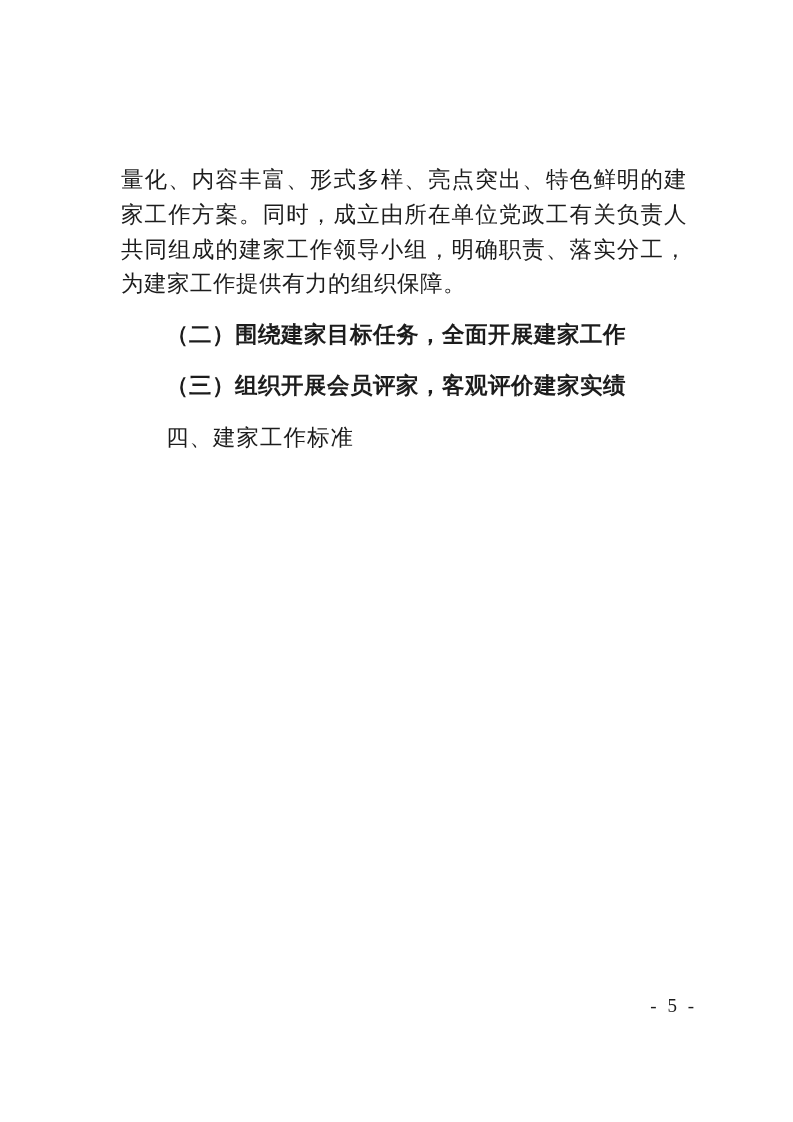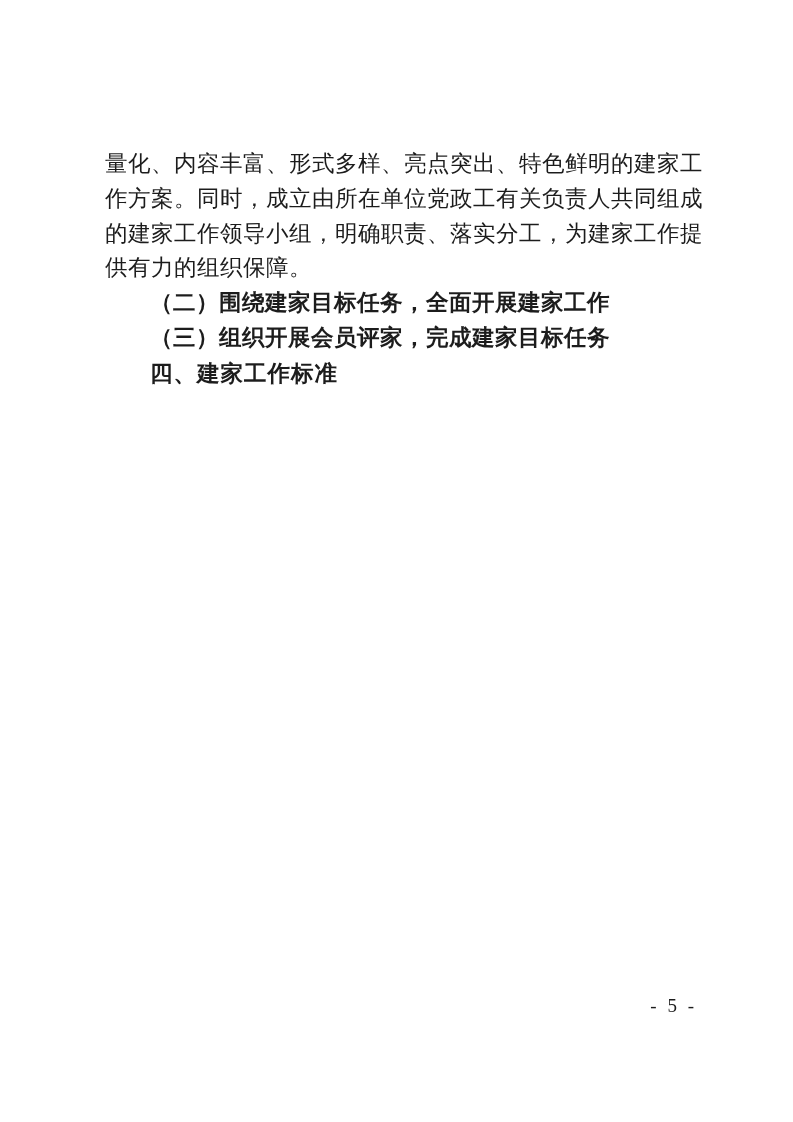--- a/index.html
+++ b/index.html
@@ -21,54 +21,54 @@
     left: 105px;
     top: 147px;
     width: 598px;
     font-size: 22.5px;
     line-height: 34.8px;
     text-align: justify;
     text-justify: inter-ideograph;
     letter-spacing: 0.5px;
   }
   .block {
-    margin: 0;
+    margin: 16px;
     padding: 0;
   }
   .paragraph,
   .heading_level1,
   .heading_level2 {
     text-indent: 2em;
   }
   .paragraph_continued {
     text-indent: 0;
   }
   .heading_level2 {
     font-weight: bold;
     font-family: Liberation Serif, serif;
   }
   .heading_level1 {
-    font-weight: bold;
+    font-weight: normal;
     font-family: "DejaVu Sans", "Liberation Sans", sans-serif;
     letter-spacing: 1px;
   }
   .page-number {
     position: absolute;
     top: 995px;
     right: 96px;
     font-size: 19px;
     letter-spacing: 3px;
     font-family: "Liberation Serif", serif;
     color: #1c1c1c;
   }
 </style>
 </head>
 <body>
 
 <div class="page">
   <div class="doc-body">
       <div class="block paragraph_continued">量化、内容丰富、形式多样、亮点突出、特色鲜明的建家工作方案。同时，成立由所在单位党政工有关负责人共同组成的建家工作领导小组，明确职责、落实分工，为建家工作提供有力的组织保障。</div>
       <div class="block heading_level2">（二）围绕建家目标任务，全面开展建家工作</div>
-      <div class="block heading_level2">（三）组织开展会员评家，完成建家目标任务</div>
+      <div class="block heading_level2">（三）组织开展会员评家，客观评价建家实绩</div>
       <div class="block heading_level1">四、建家工作标准</div>
     </div>
   <div class="page-number">- 5 -</div>
 </div>
 
 </body></html>

